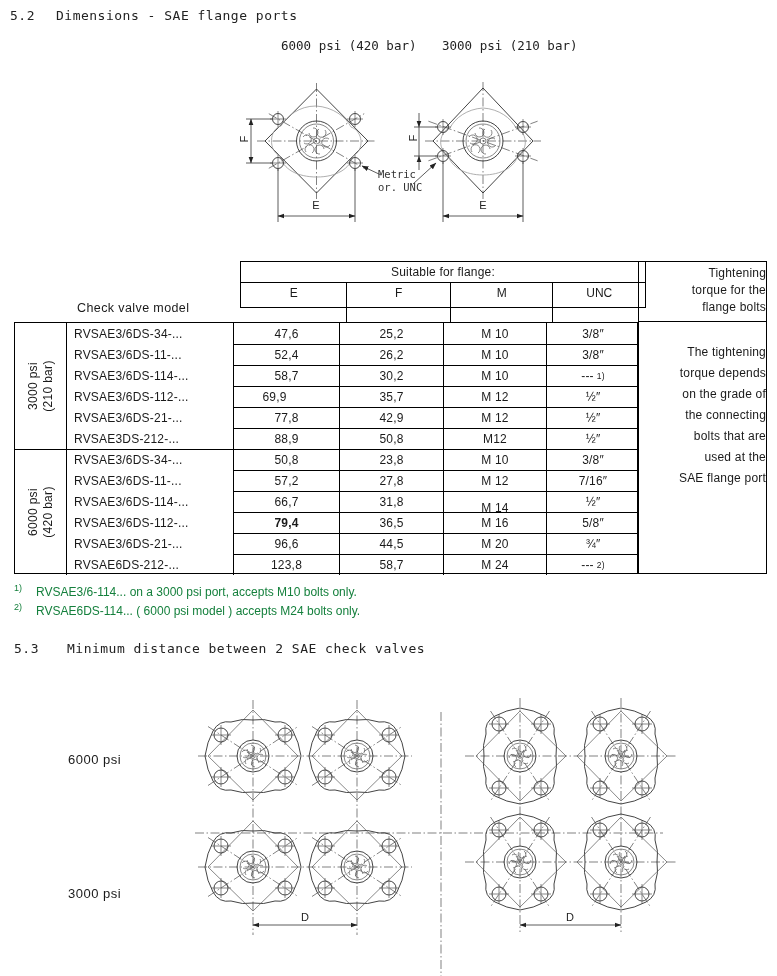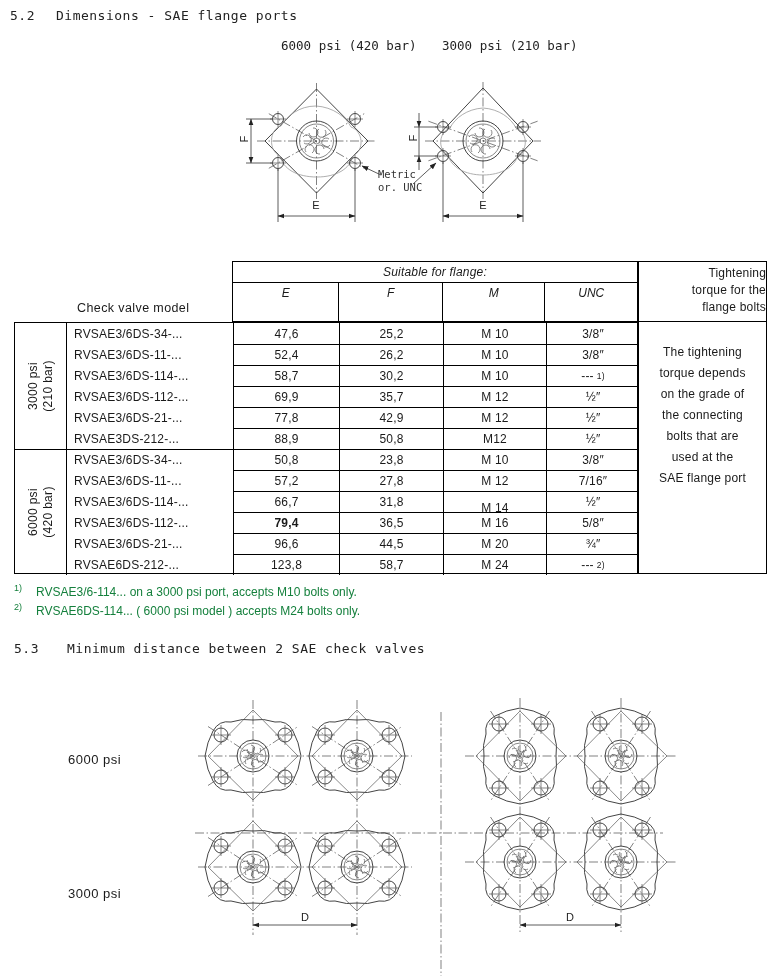--- a/index.html
+++ b/index.html
@@ -166,37 +166,37 @@
   <div class="abs dimlabel" style="left:305px;top:199px;width:22px;">E</div>
   <div class="abs dimlabel" style="left:406px;top:132px;width:14px;transform:rotate(-90deg);">F</div>
   <div class="abs dimlabel" style="left:472px;top:199px;width:22px;">E</div>
   <div class="abs metric-note mono" style="left:378px;top:168px;">
     <div>Metric</div>
     <div>or. UNC</div>
   </div>
 
   <div class="abs" style="left:77px;top:301px;font-size:12.5px;letter-spacing:.4px;">Check valve model</div>
 
-  <div class="box" style="left:232px;top:261px;width:406px;height:61px;font-style:italic;">
+  <div class="box" style="left:240px;top:261px;width:406px;height:47px;">
     <div style="height:20px;border-bottom:1px solid #000;display:flex;align-items:center;justify-content:center;font-size:12px;letter-spacing:.2px;">Suitable for flange:</div>
     <div style="display:flex;height:40px;">
       <div style="width:106px;text-align:center;padding-top:3px;font-size:12px;">E</div>
       <div style="width:104px;text-align:center;padding-top:3px;font-size:12px;border-left:1px solid #000;box-sizing:border-box;">F</div>
       <div style="width:103px;text-align:center;padding-top:3px;font-size:12px;border-left:1px solid #000;box-sizing:border-box;">M</div>
       <div style="width:93px;text-align:center;padding-top:3px;font-size:12px;border-left:1px solid #000;box-sizing:border-box;">UNC</div>
     </div>
   </div>
 
   <div class="box" style="left:638px;top:261px;width:129px;height:313px;">
     <div class="torque-head" style="height:60px;border-bottom:1px solid #000;box-sizing:border-box;">
       <div>Tightening</div>
       <div>torque for the</div>
       <div>flange bolts</div>
     </div>
-    <div class="torque-lines" style="padding-top:20px;">
+    <div class="torque-lines" style="padding-top:20px;text-align:right;">
       <div>The tightening</div>
       <div>torque depends</div>
       <div>on the grade of</div>
       <div>the connecting</div>
       <div>bolts that are</div>
       <div>used at the</div>
       <div>SAE flange port</div>
     </div>
   </div>
 
@@ -234,21 +234,21 @@
       <div class="model-cell" style="left: 52px; top: 42px; width: 166px; height: 21px;">RVSAE3/6DS-114-...</div>
       <div class="celltxt" style="left: 219px; top: 42px; width: 105px; height: 21px;">58,7</div>
       <div class="hline" style="left: 218px; top: 63px; width: 406px;"></div>
       <div class="celltxt" style="left: 325px; top: 42px; width: 103px; height: 21px;">30,2</div>
       <div class="hline" style="left: 218px; top: 63px; width: 406px;"></div>
       <div class="celltxt" style="left: 429px; top: 42px; width: 102px; height: 21px;">M 10</div>
       <div class="hline" style="left: 218px; top: 63px; width: 406px;"></div>
       <div class="celltxt" style="left: 532px; top: 42px; width: 92px; height: 21px;">---<sup class="fn">1)</sup></div>
       <div class="hline" style="left: 218px; top: 63px; width: 406px;"></div>
       <div class="model-cell" style="left: 52px; top: 63px; width: 166px; height: 21px;">RVSAE3/6DS-112-...</div>
-      <div class="celltxt" style="left: 219px; top: 63px; width: 105px; height: 21px;">69,9</div>
+      <div class="celltxt" style="left: 207px; top: 63px; width: 105px; height: 21px;">69,9</div>
       <div class="hline" style="left: 218px; top: 84px; width: 406px;"></div>
       <div class="celltxt" style="left: 325px; top: 63px; width: 103px; height: 21px;">35,7</div>
       <div class="hline" style="left: 218px; top: 84px; width: 406px;"></div>
       <div class="celltxt" style="left: 429px; top: 63px; width: 102px; height: 21px;">M 12</div>
       <div class="hline" style="left: 218px; top: 84px; width: 406px;"></div>
       <div class="celltxt" style="left: 532px; top: 63px; width: 92px; height: 21px;">½″</div>
       <div class="hline" style="left: 218px; top: 84px; width: 406px;"></div>
       <div class="model-cell" style="left: 52px; top: 84px; width: 166px; height: 21px;">RVSAE3/6DS-21-...</div>
       <div class="celltxt" style="left: 219px; top: 84px; width: 105px; height: 21px;">77,8</div>
       <div class="hline" style="left: 218px; top: 105px; width: 406px;"></div>

